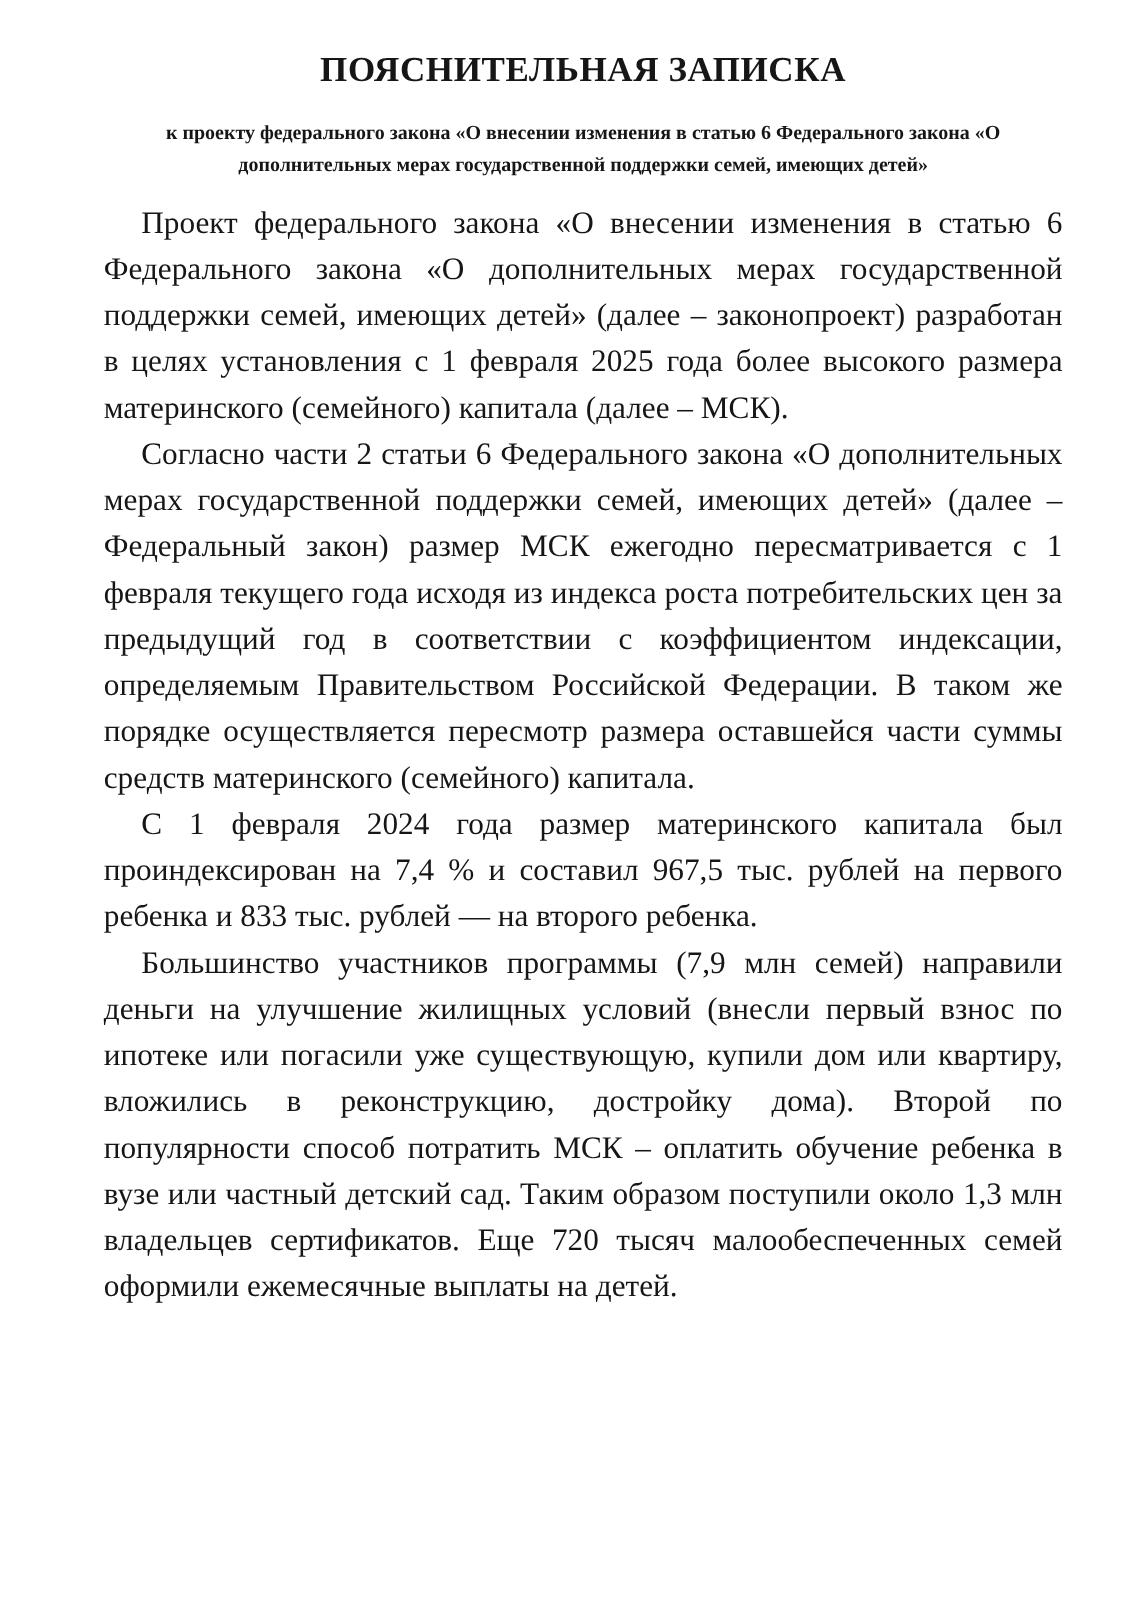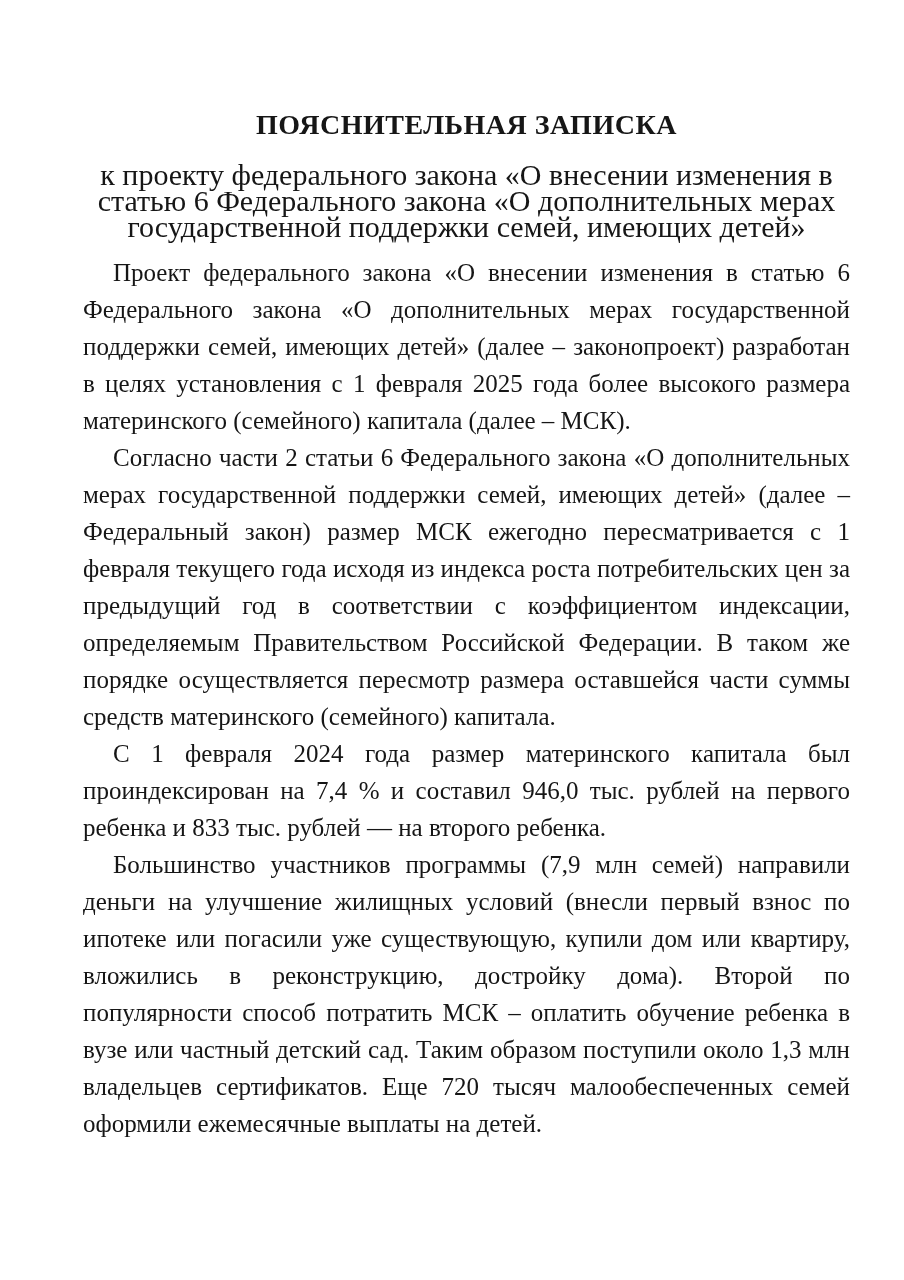--- a/index.html
+++ b/index.html
@@ -14,35 +14,35 @@
     background: #ffffff;
     color: #161616;
     font-family: "Liberation Serif", "DejaVu Serif", serif;
     overflow: hidden;
     box-sizing: border-box;
   }
   .doc-content {
     box-sizing: border-box;
     width: 100%;
     height: 100%;
-    padding: 110px 54px 40px 83px; 
+    padding: 42px 54px 40px 83px; 
   }
   .doc-title {
     margin: 0;
     font-size: 28px;
     line-height: 30px;
     font-weight: bold;
     text-align: center;
     letter-spacing: 0.5px;
   }
   .doc-subtitle {
     margin: 22px 0 0 0;
-    font-size: 30px;
+    font-size: 16px;
     line-height: 26px;
-    font-weight: normal;
+    font-weight: bold;
     text-align: center;
   }
   .doc-body {
     margin-top: 14px;
     font-size: 25px;
     line-height: 37px;
     text-align: justify;
   }
   .para {
     margin: 0;
@@ -53,17 +53,17 @@
 </head>
 <body>
 
 <div class="page">
   <div class="doc-content">
     <h1 class="doc-title">ПОЯСНИТЕЛЬНАЯ ЗАПИСКА</h1>
     <h2 class="doc-subtitle">к проекту федерального закона «О внесении изменения в статью 6 Федерального закона «О дополнительных мерах государственной поддержки семей, имеющих детей»</h2>
     <div class="doc-body">
       <p class="para">Проект федерального закона «О внесении изменения в статью 6 Федерального закона «О дополнительных мерах государственной поддержки семей, имеющих детей» (далее – законопроект) разработан в целях установления с 1 февраля 2025 года более высокого размера материнского (семейного) капитала (далее – МСК).</p>
       <p class="para">Согласно части 2 статьи 6 Федерального закона «О дополнительных мерах государственной поддержки семей, имеющих детей» (далее – Федеральный закон) размер МСК ежегодно пересматривается с 1 февраля текущего года исходя из индекса роста потребительских цен за предыдущий год в соответствии с коэффициентом индексации, определяемым Правительством Российской Федерации. В таком же порядке осуществляется пересмотр размера оставшейся части суммы средств материнского (семейного) капитала.</p>
-      <p class="para">С 1 февраля 2024 года размер материнского капитала был проиндексирован на 7,4 % и составил 946,0 тыс. рублей на первого ребенка и 833 тыс. рублей — на второго ребенка.</p>
+      <p class="para">С 1 февраля 2024 года размер материнского капитала был проиндексирован на 7,4 % и составил 967,5 тыс. рублей на первого ребенка и 833 тыс. рублей — на второго ребенка.</p>
       <p class="para">Большинство участников программы (7,9 млн семей) направили деньги на улучшение жилищных условий (внесли первый взнос по ипотеке или погасили уже существующую, купили дом или квартиру, вложились в реконструкцию, достройку дома). Второй по популярности способ потратить МСК – оплатить обучение ребенка в вузе или частный детский сад. Таким образом поступили около 1,3 млн владельцев сертификатов. Еще 720 тысяч малообеспеченных семей оформили ежемесячные выплаты на детей.</p>
     </div>
   </div>
 </div>
 
 </body></html>

